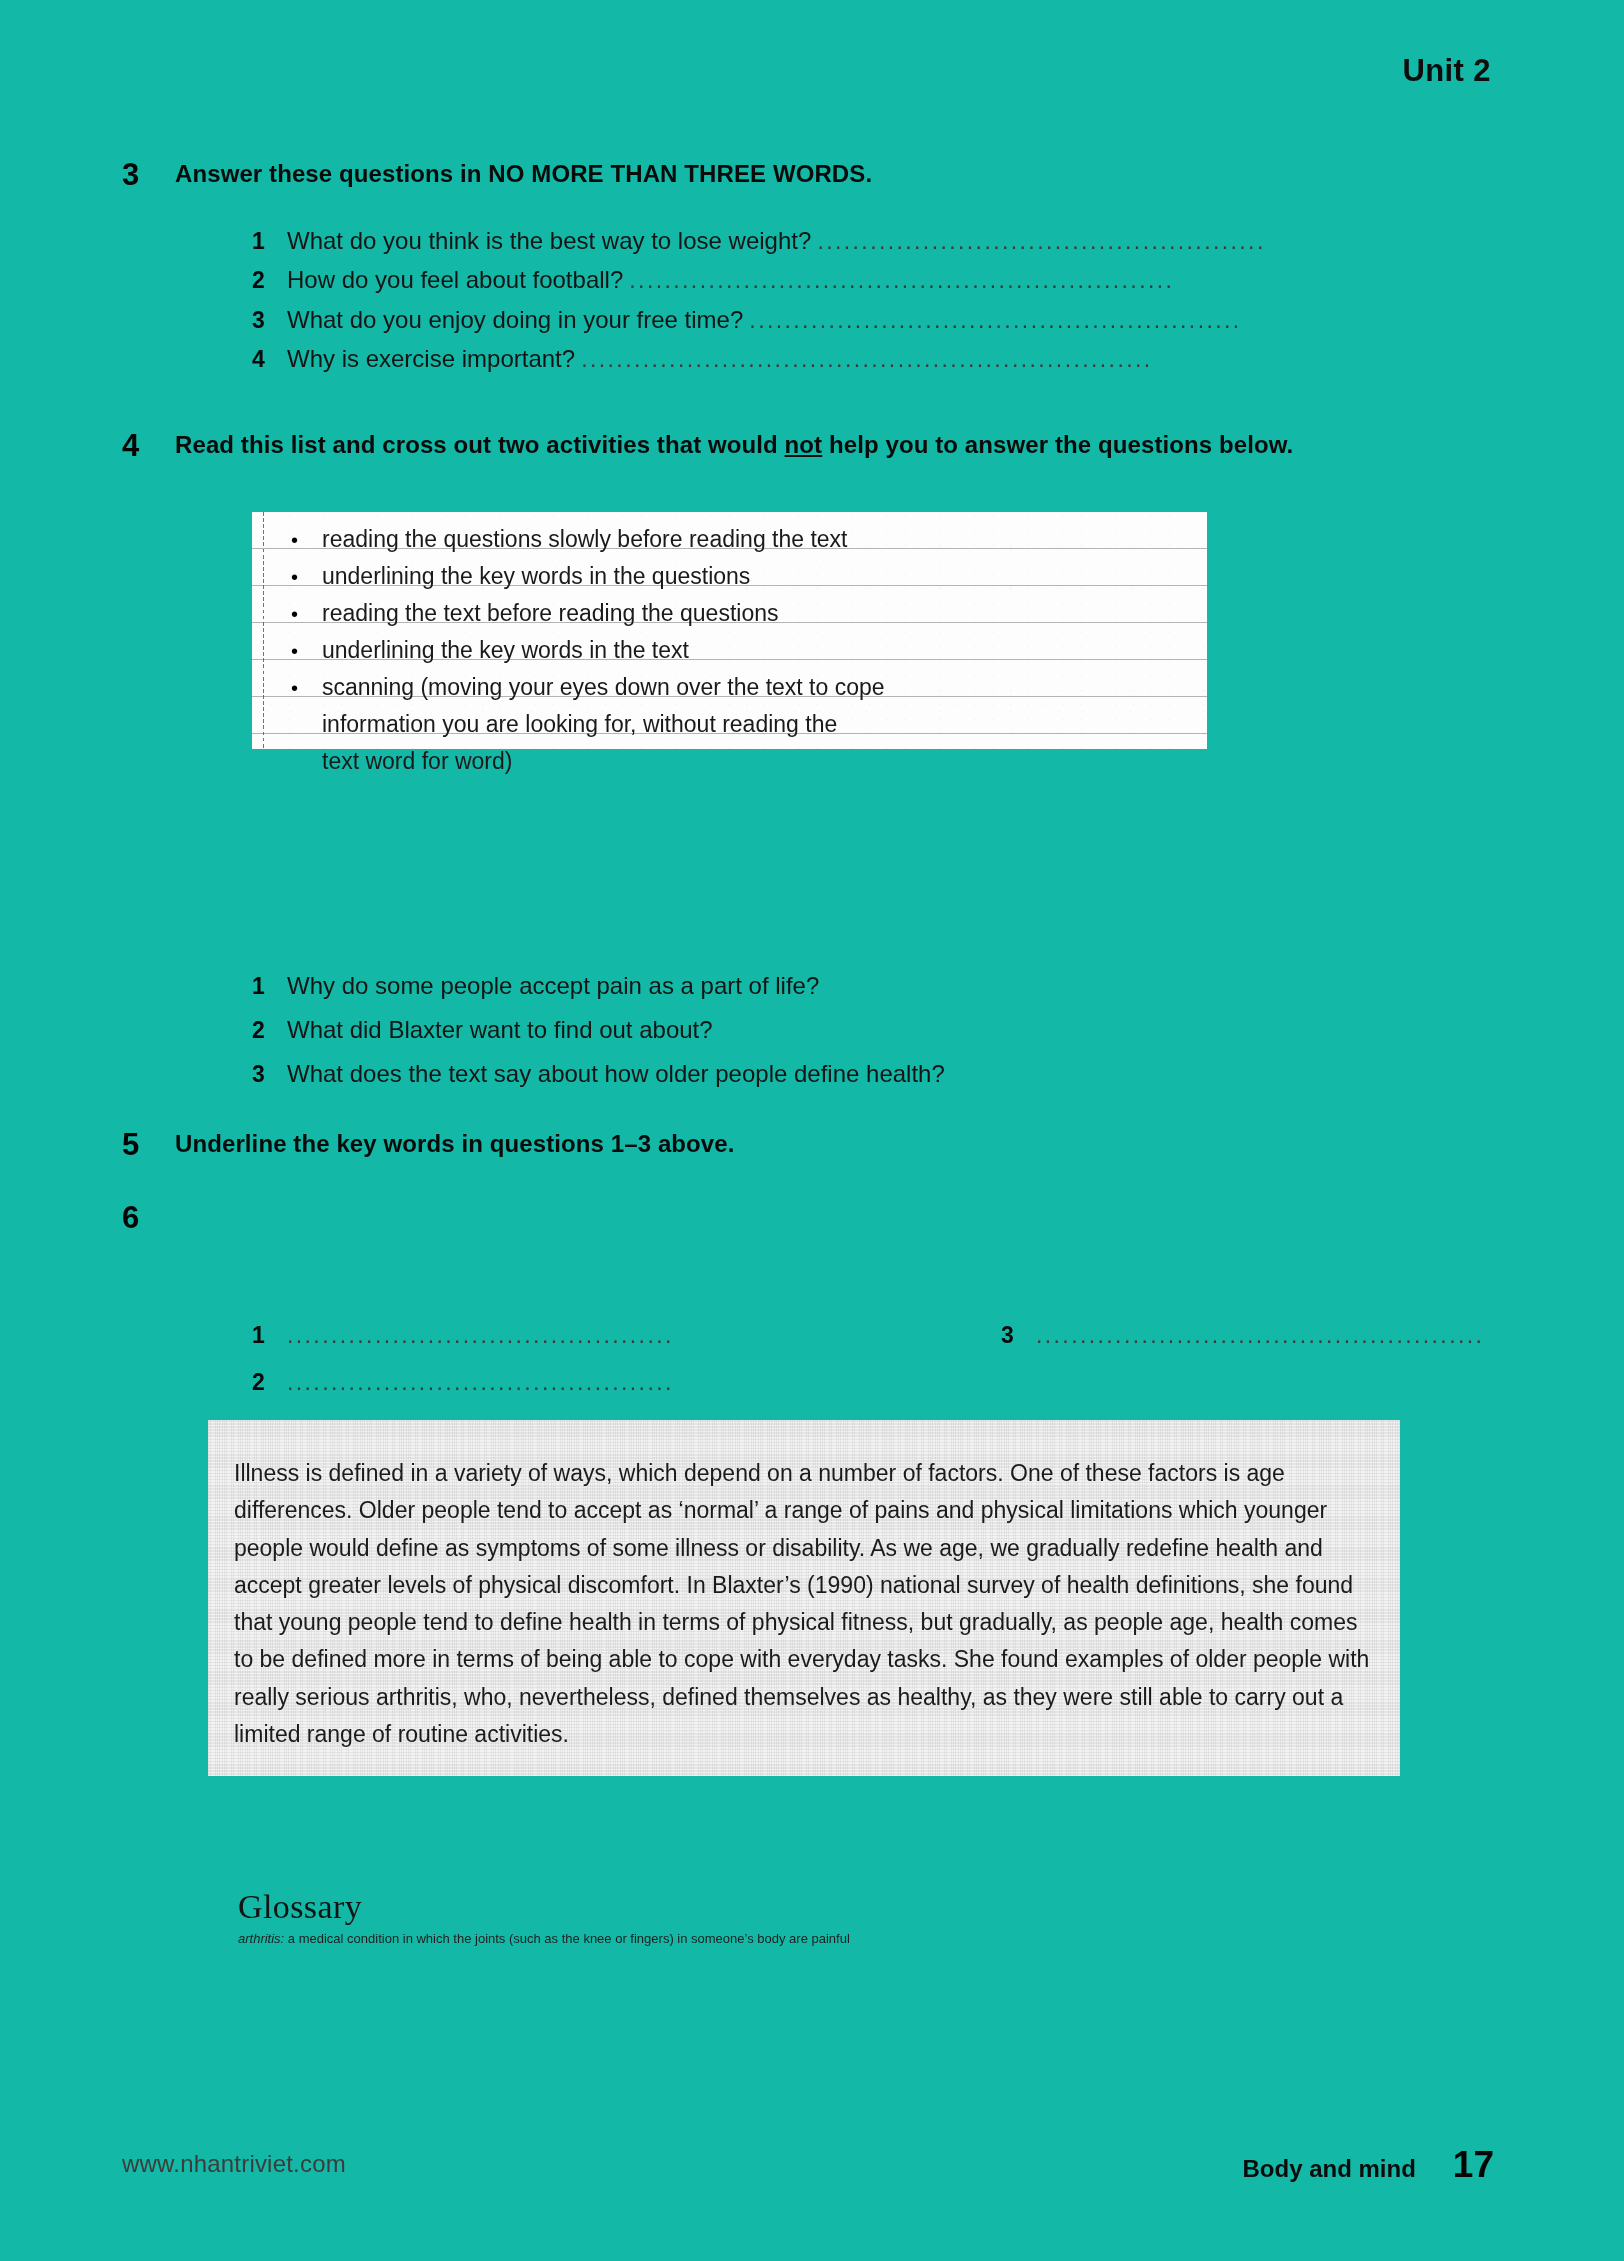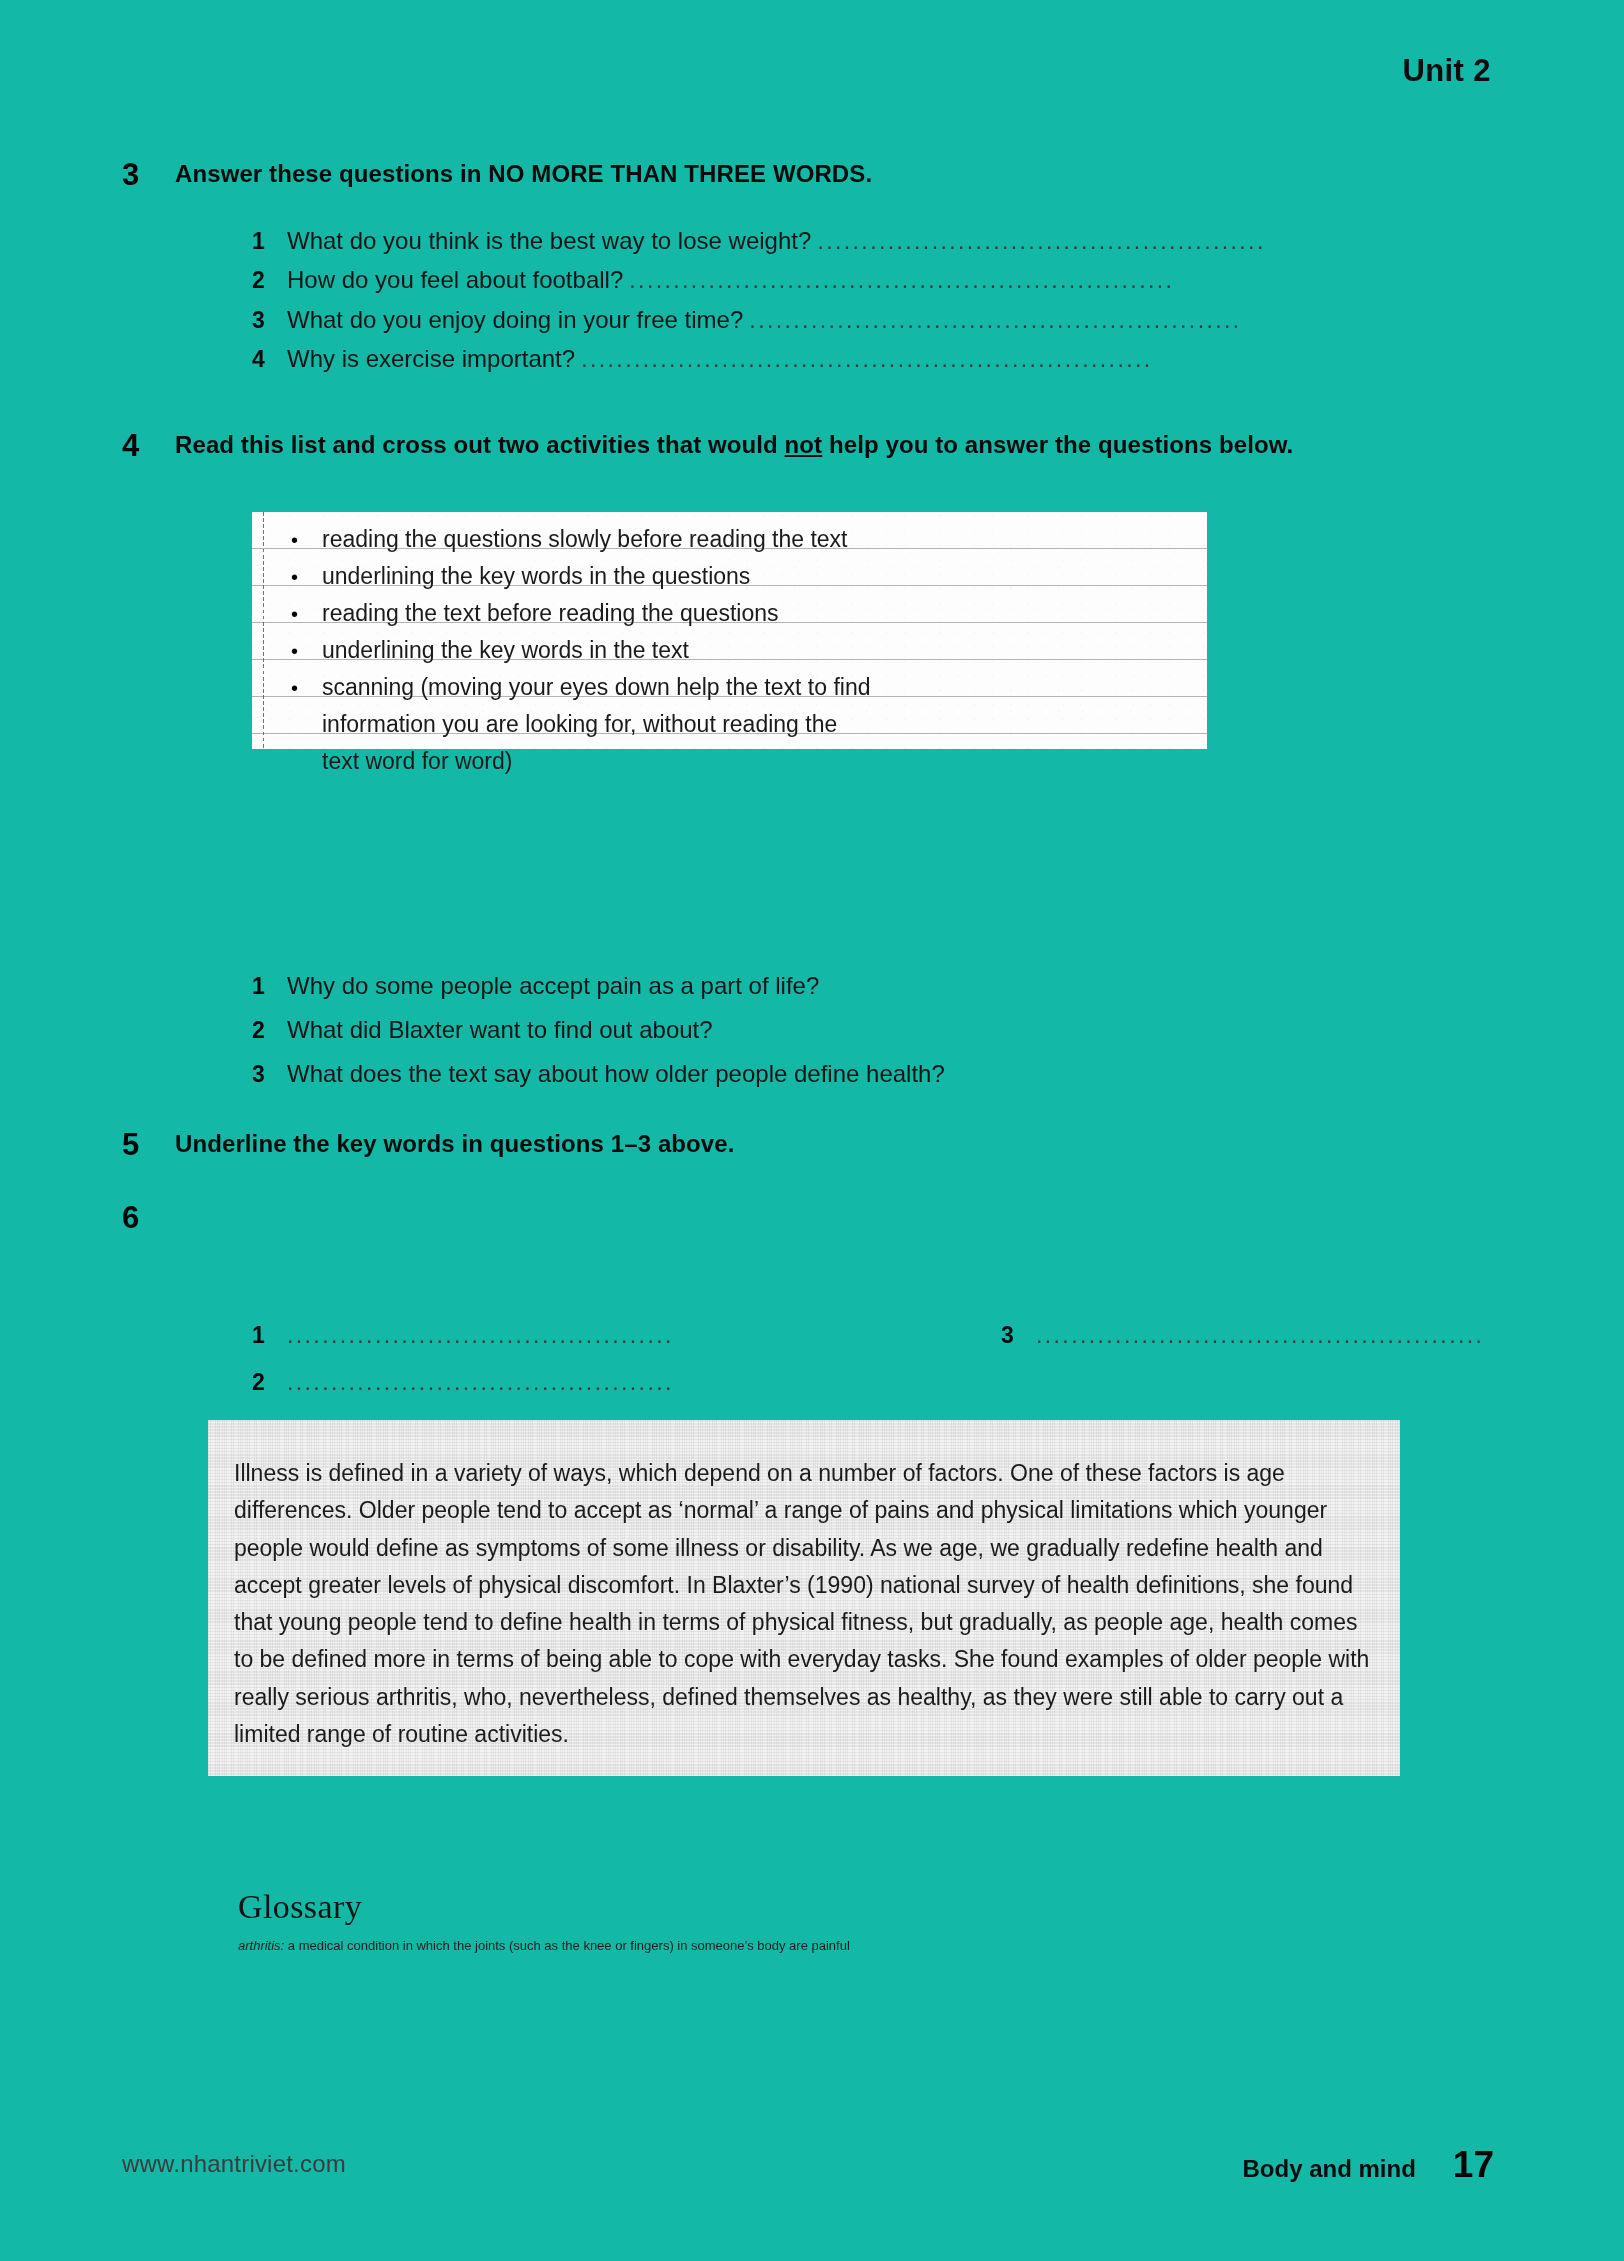--- a/index.html
+++ b/index.html
@@ -208,21 +208,21 @@
   .glossary {
     position: absolute;
     left: 238px;
     top: 1888px;
     width: 1192px;
   }
   .glossary-title {
     font-family: "Liberation Serif", serif;
     font-size: 34px;
     color: #141414;
-    margin-bottom: 11px;
+    margin-bottom: 4px;
     letter-spacing: 0.4px;
   }
   .glossary-entry {
     font-size: 13px;
     line-height: 1.4;
     color: #1f1f1f;
   }
   .glossary-entry .term {
     font-style: italic;
   }
@@ -308,21 +308,21 @@
       <div class="nb-row">
         <span class="nb-bullet">•</span>
         <span>reading the text before reading the questions</span>
       </div>
       <div class="nb-row">
         <span class="nb-bullet">•</span>
         <span>underlining the key words in the text</span>
       </div>
       <div class="nb-row">
         <span class="nb-bullet">•</span>
-        <span>scanning (moving your eyes down help the text to find</span>
+        <span>scanning (moving your eyes down over the text to cope</span>
       </div>
       <div class="nb-row cont">
         <span class="nb-bullet">•</span>
         <span>information you are looking for, without reading the</span>
       </div>
       <div class="nb-row cont">
         <span class="nb-bullet">•</span>
         <span>text word for word)</span>
       </div>
     </div>

